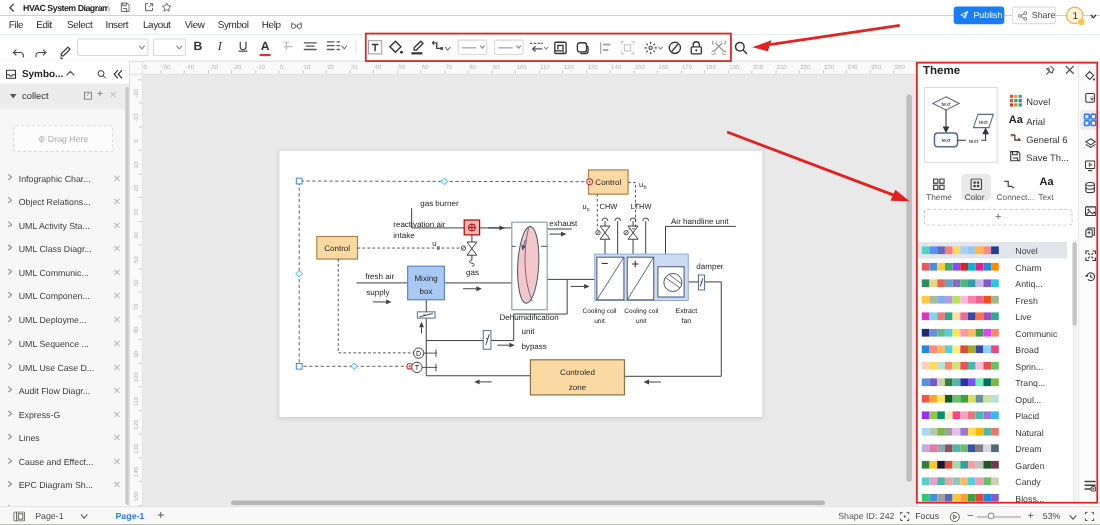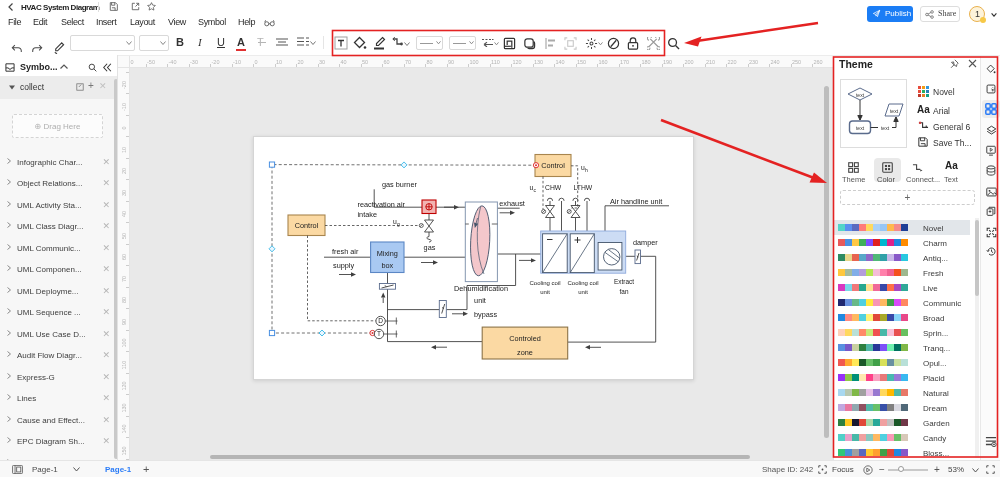--- a/index.html
+++ b/index.html
@@ -69,21 +69,21 @@
         <path d="M12 2 L2 7 L6 8.5 L12 2 L7.5 9.5 L8.5 12 Z M6 8.5 L6 11 L7.5 9.5" fill="none" stroke="#fff" stroke-width="1.1"></path>
       </svg>
     <div class="abs" style="left:885px;top:9px;font-size:8px;color:#fff;">Publish</div>
     <div class="abs" style="left:920px;top:6px;width:40px;height:16px;background:#fff;border:1px solid #ddd;border-radius:3px;"></div>
     <svg class="abs" style="left:925px;top:10px" width="9" height="9" viewBox="0 0 14 14">
         <circle cx="11" cy="3" r="2" fill="none" stroke="#666" stroke-width="1.2"></circle>
         <circle cx="3" cy="7" r="2" fill="none" stroke="#666" stroke-width="1.2"></circle>
         <circle cx="11" cy="11" r="2" fill="none" stroke="#666" stroke-width="1.2"></circle>
         <path d="M4.8 6.2 L9.2 3.9 M4.8 7.9 L9.2 10.2" stroke="#666" stroke-width="1.2"></path>
       </svg>
-    <div class="abs" style="left:938px;top:9px;font-size:8px;color:#444;font-family:Liberation Serif, serif;">Share</div>
+    <div class="abs" style="left:938px;top:9px;font-size:8px;color:#444;">Share</div>
     <div class="abs" style="left:969px;top:6px;width:16px;height:16px;background:#fdf3da;border:1.5px solid #e9b14c;border-radius:50%;"></div>
     <div class="abs" style="left:975px;top:9px;font-size:9px;color:#333;">1</div>
     <div class="abs" style="left:980px;top:17px;width:6px;height:6px;background:#f7c948;border-radius:50%;"></div>
     <svg class="abs" style="left:991px;top:13px" width="6" height="4" viewBox="0 0 7 5">
         <path d="M0.5 0.5 L3.5 4 L6.5 0.5" fill="none" stroke="#333" stroke-width="1.4"></path>
       </svg>
   </div>
   <div id="menubar" class="abs">
     <div class="menuitem" style="left:8px">File</div>
     <div class="menuitem" style="left:33px">Edit</div>

